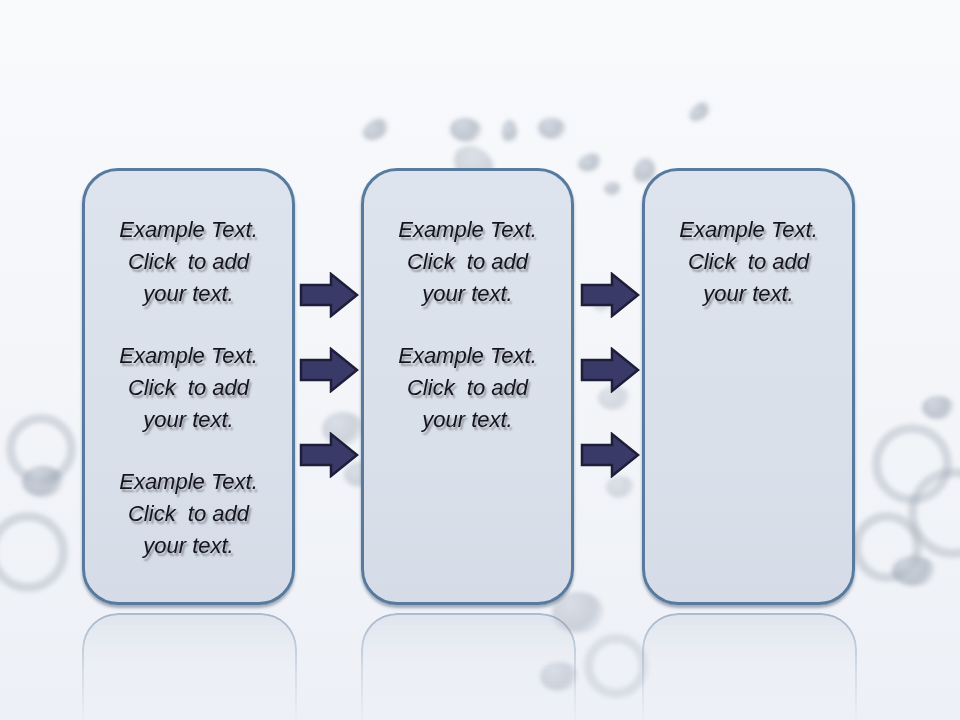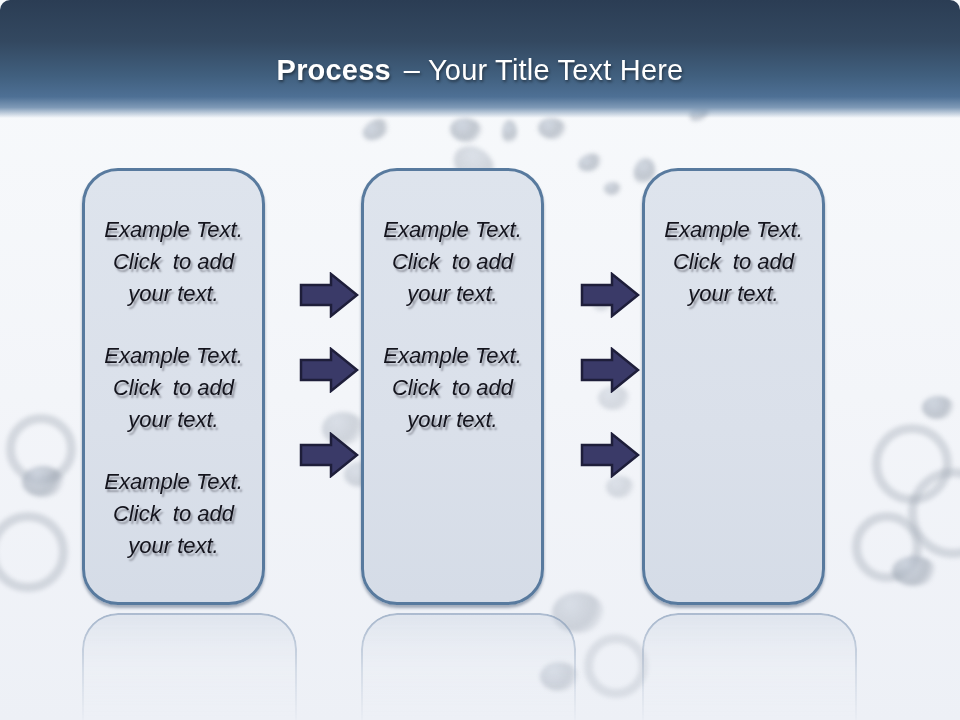--- a/index.html
+++ b/index.html
@@ -31,21 +31,21 @@
       rgba(120,130,146,.18) 74%, rgba(120,130,146,0) 80%);
     filter:blur(2px);
   }
   .ring{
     position:absolute;border-radius:50%;
     border:9px solid rgba(146,155,168,.32);
     filter:blur(2px);
   }
   
   .pbox{
-    position:absolute;top:168px;width:183px;height:437px;
+    position:absolute;top:168px;width:213px;height:437px;
     box-sizing:border-box;
     background:linear-gradient(to bottom,#dee4ed 0%,#dae0ea 60%,#d5dce7 100%);
     border:3px solid #587a9e;border-radius:36px;
     box-shadow:0 3px 3px rgba(45,65,95,.4);
     padding-top:43px;
   }
   .pbox.b1{left:82px;}
   .pbox.b2{left:361px;}
   .pbox.b3{left:642px;}
   .tblock{
@@ -99,25 +99,20 @@
   <div class="bead" style="left:922px;top:396px;width:32px;height:23px;"></div>
   <div class="ring" style="left:6px;top:414px;width:52px;height:52px;"></div>
   <div class="bead" style="left:22px;top:466px;width:42px;height:31px;"></div>
   <div class="ring" style="left:-12px;top:512px;width:62px;height:62px;"></div>
   <div class="bead" style="left:322px;top:412px;width:42px;height:33px;opacity:.7;"></div>
   <div class="bead" style="left:344px;top:462px;width:32px;height:25px;opacity:.7;"></div>
   <div class="bead" style="left:552px;top:592px;width:52px;height:41px;opacity:.7;"></div>
   <div class="ring" style="left:584px;top:634px;width:46px;height:46px;opacity:.7;"></div>
   <div class="bead" style="left:540px;top:662px;width:38px;height:29px;opacity:.7;"></div>
 
-  <div class="header">
-    <div class="title">
-      <span class="t-bold">Process</span><span class="t-rest">– Your Title Text Here</span>
-    </div>
-  </div>
 
   <div class="pbox b1">
     <div class="tblock">
       <div class="line">Example Text.</div>
       <div class="line">Click  to add</div>
       <div class="line">your text.</div>
     </div>
     <div class="tblock">
       <div class="line">Example Text.</div>
       <div class="line">Click  to add</div>

